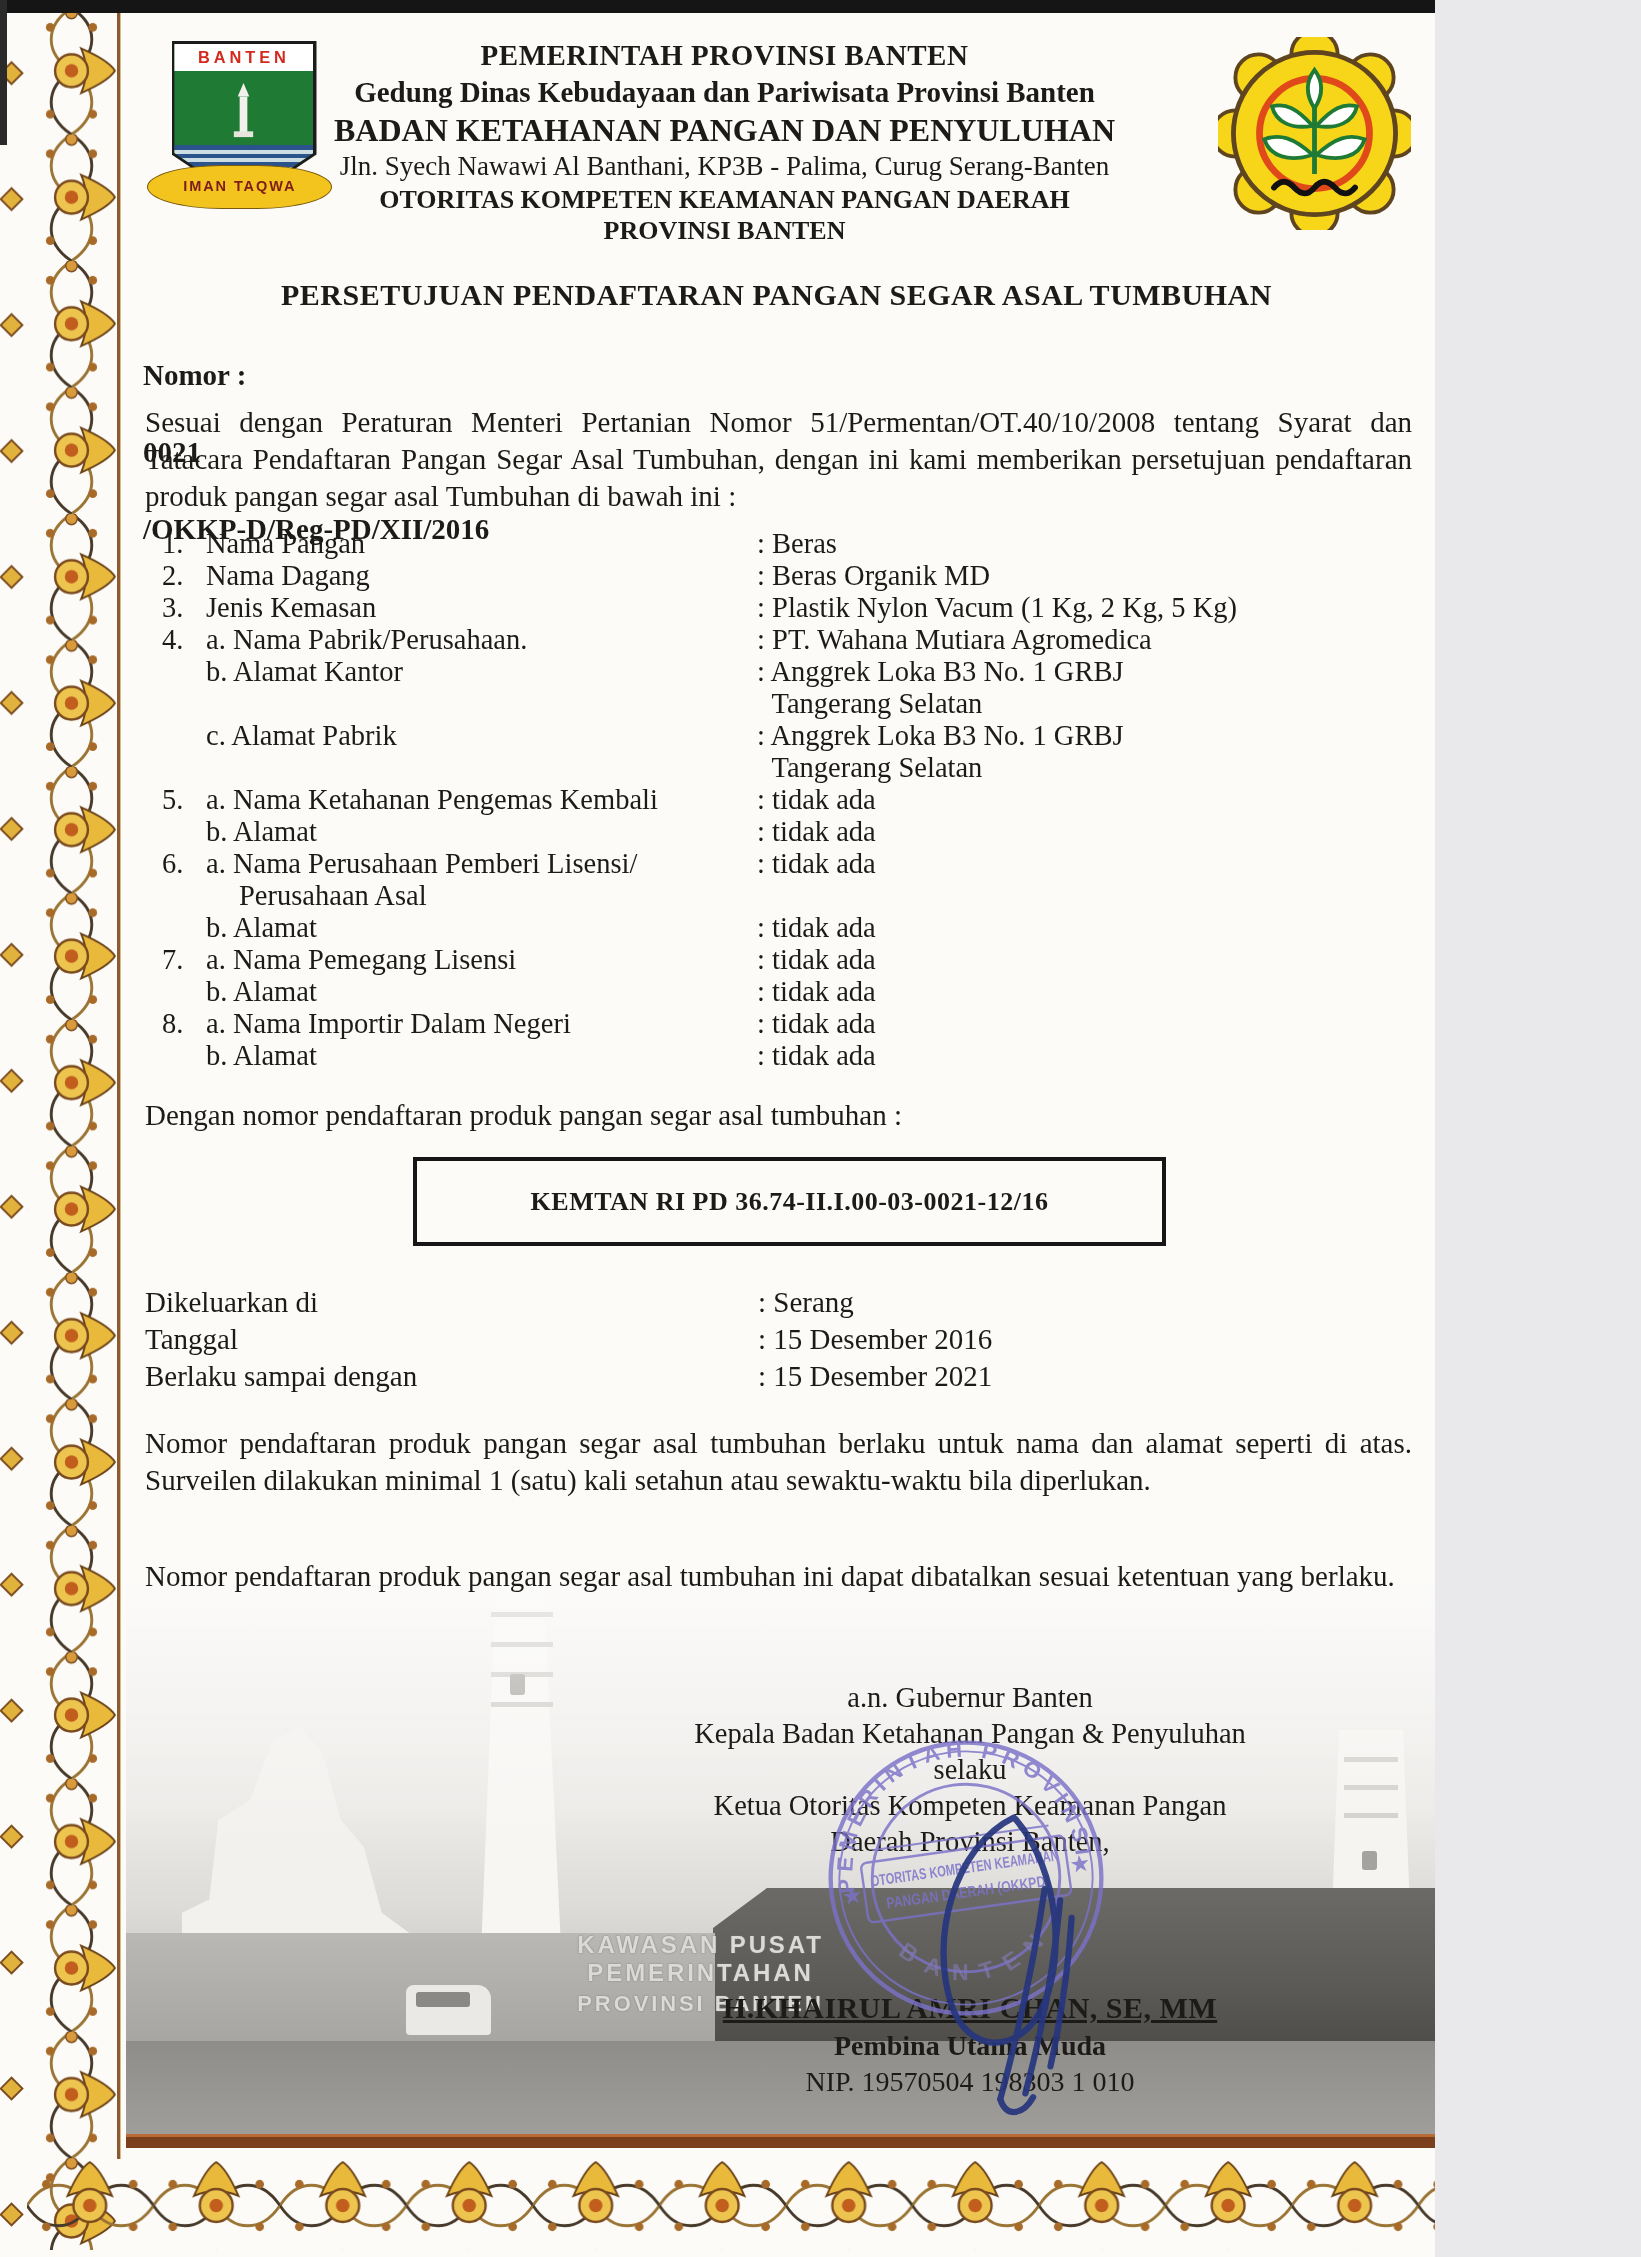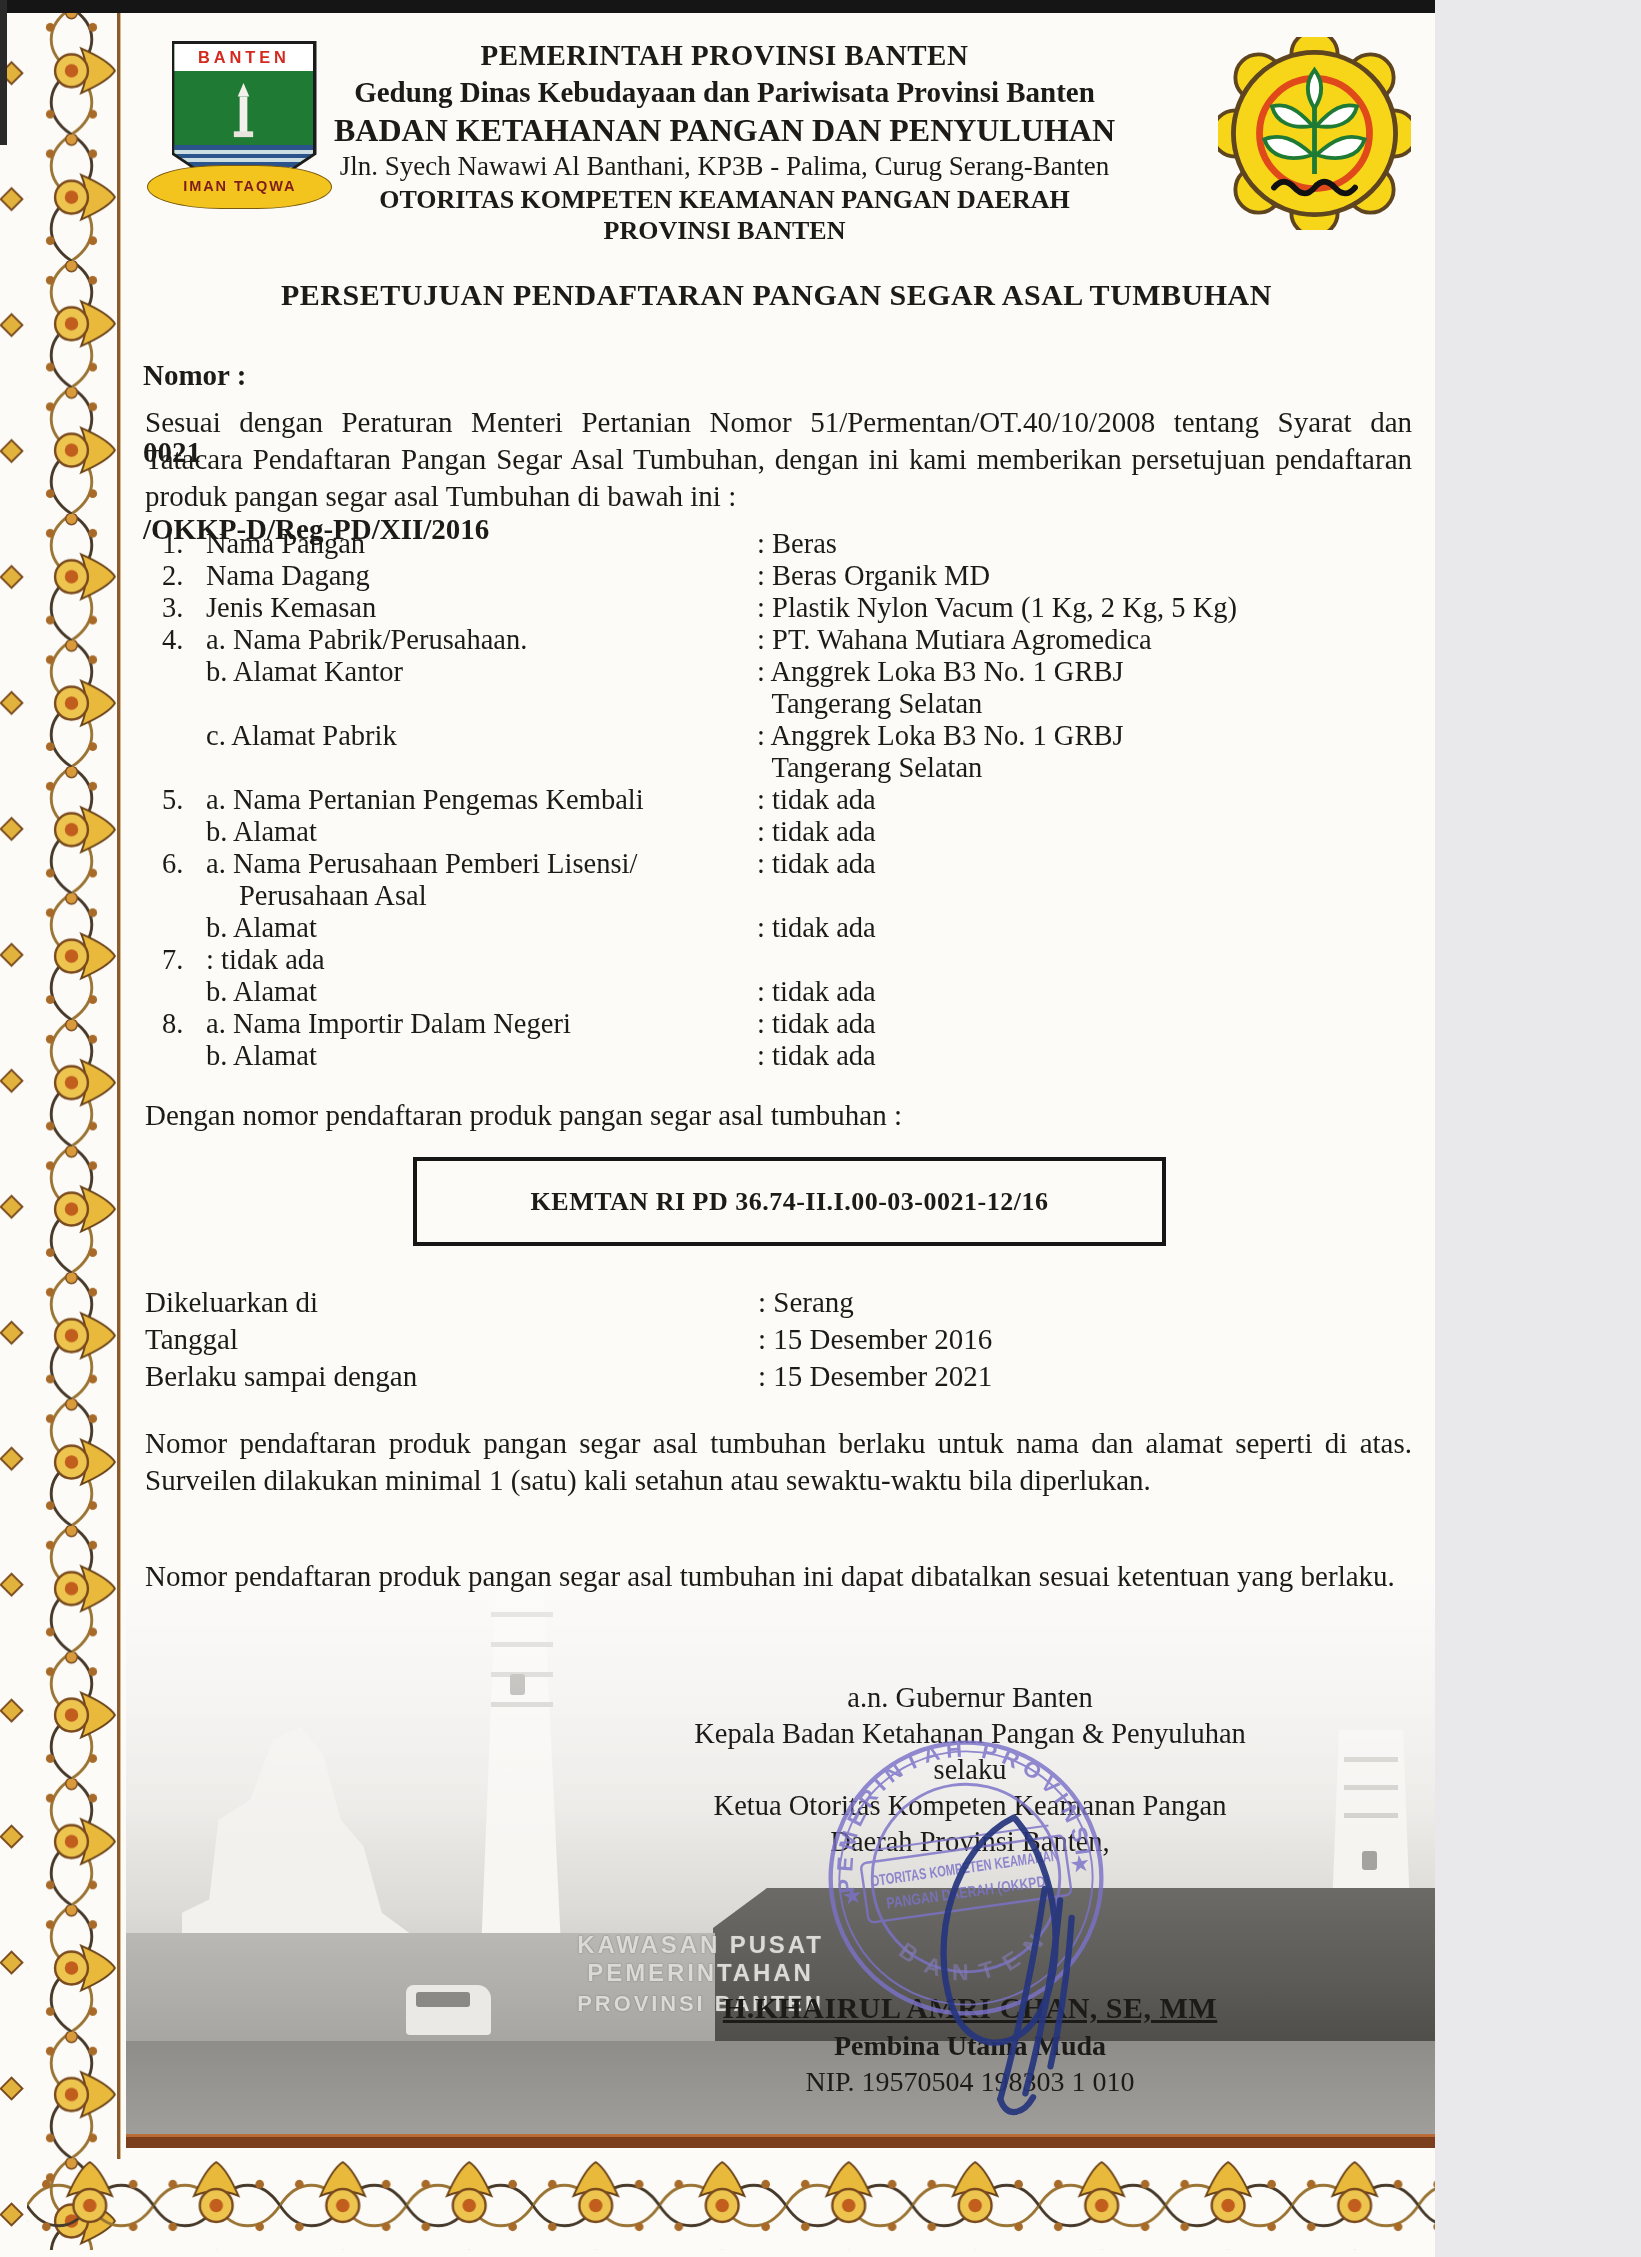--- a/index.html
+++ b/index.html
@@ -268,21 +268,21 @@
         <span class="lbl">c. Alamat Pabrik</span>
         <span class="val">: Anggrek Loka B3 No. 1 GRBJ</span>
       </div>
     <div class="row">
         <span class="num"></span>
         <span class="lbl"></span>
         <span class="val cont">Tangerang Selatan</span>
       </div>
     <div class="row">
         <span class="num">5.</span>
-        <span class="lbl">a. Nama Pertanian Pengemas Kembali</span>
+        <span class="lbl">a. Nama Ketahanan Pengemas Kembali</span>
         <span class="val">: tidak ada</span>
       </div>
     <div class="row">
         <span class="num"></span>
         <span class="lbl">b. Alamat</span>
         <span class="val">: tidak ada</span>
       </div>
     <div class="row">
         <span class="num">6.</span>
         <span class="lbl">a. Nama Perusahaan Pemberi Lisensi/</span>
@@ -293,20 +293,21 @@
         <span class="lbl lbl-indent">Perusahaan Asal</span>
         <span class="val"></span>
       </div>
     <div class="row">
         <span class="num"></span>
         <span class="lbl">b. Alamat</span>
         <span class="val">: tidak ada</span>
       </div>
     <div class="row">
         <span class="num">7.</span>
+        <span class="lbl">a. Nama Pemegang Lisensi</span>
         <span class="val">: tidak ada</span>
       </div>
     <div class="row">
         <span class="num"></span>
         <span class="lbl">b. Alamat</span>
         <span class="val">: tidak ada</span>
       </div>
     <div class="row">
         <span class="num">8.</span>
         <span class="lbl">a. Nama Importir Dalam Negeri</span>

